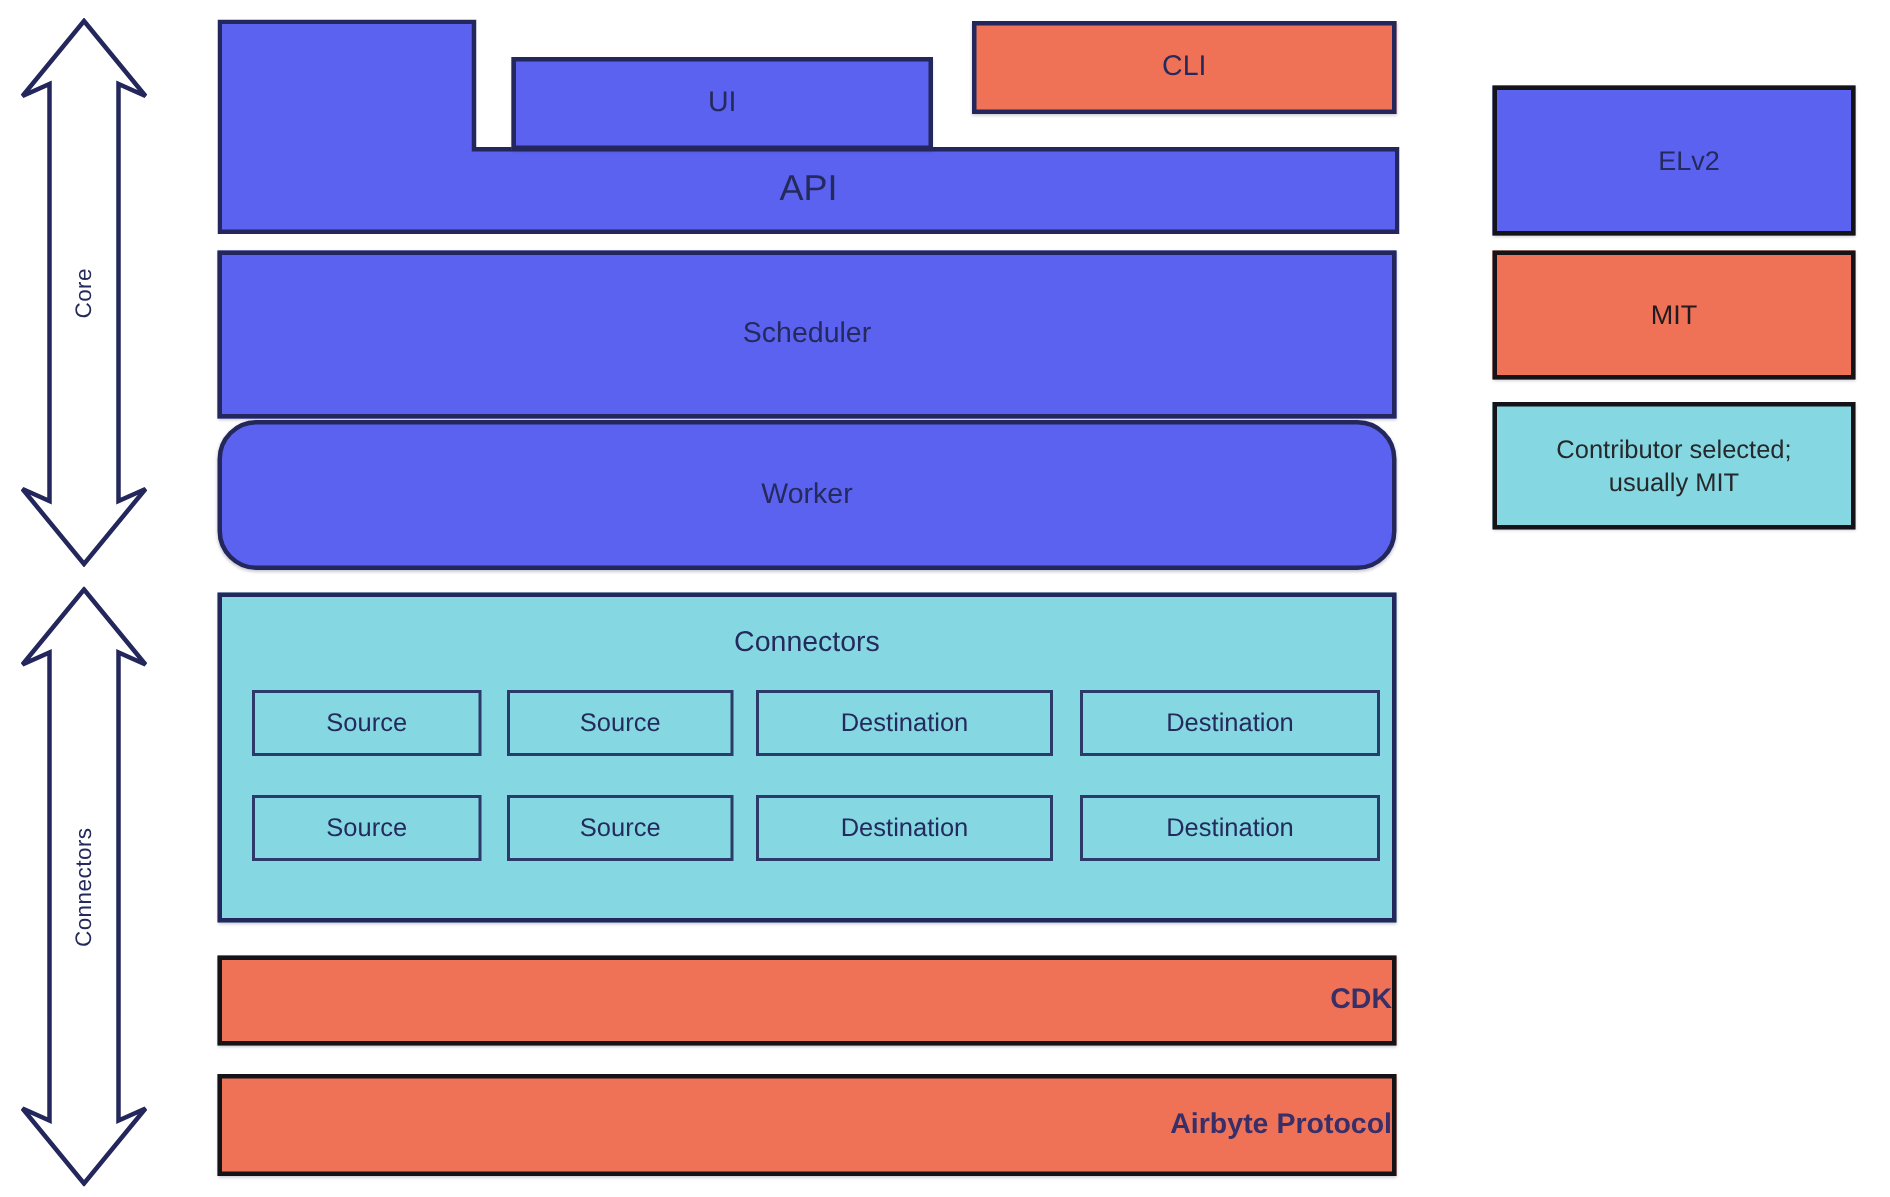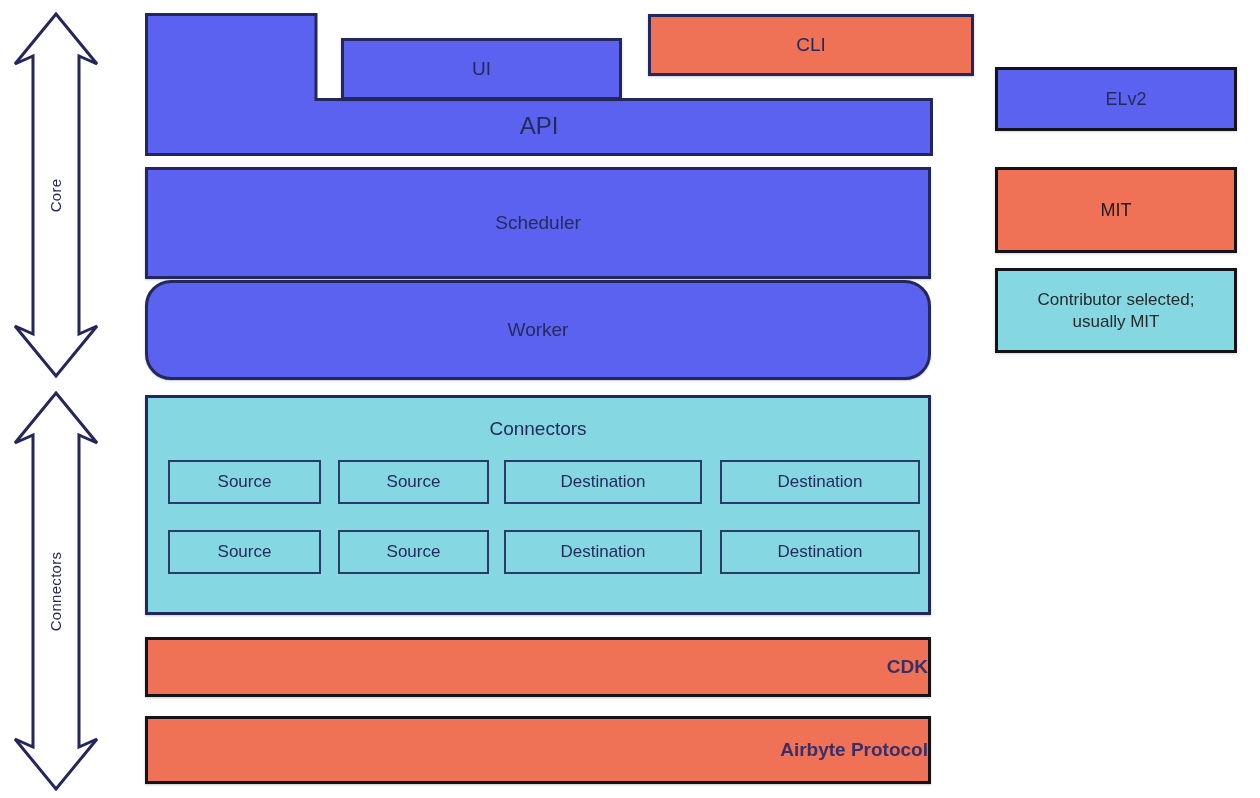--- a/index.html
+++ b/index.html
@@ -114,21 +114,21 @@
     <svg width="788" height="143" viewBox="0 0 788 143">
       <path d="M 1.5 1.5 H 171 V 86.5 H 786.5 V 141.5 H 1.5 Z" fill="#5B62EF" stroke="#23275B" stroke-width="3" stroke-linejoin="miter"></path>
     </svg>
     <div class="api-label">API</div>
   </div>
 
   <div class="box blue" style="left:341px;top:14px;width:281px;height:62px;margin-top:24px;">
     <span>UI</span>
   </div>
 
-  <div class="box coral" style="left:648px;top:14px;width:326px;height:62px;">
+  <div class="box coral" style="left:648px;top:14px;width:283px;height:62px;">
     <span>CLI</span>
   </div>
 
   <div class="box blue" style="left:145px;top:167px;width:786px;height:112px;">
     <span>Scheduler</span>
   </div>
 
   <div class="box blue" style="left:145px;top:280px;width:786px;height:100px;border-radius:26px;">
     <span>Worker</span>
   </div>
@@ -162,21 +162,21 @@
   </div>
 
   <div class="box coral black-b orange-text" style="left:145px;top:637px;width:786px;height:60px;">
     <span>CDK</span>
   </div>
 
   <div class="box coral black-b orange-text" style="left:145px;top:716px;width:786px;height:68px;">
     <span>Airbyte Protocol</span>
   </div>
 
-  <div class="legend-box" style="top:67px;height:64px;background:#5B62EF;color:#252A5C;padding-left:20px;">
+  <div class="legend-box" style="top:57px;height:100px;background:#5B62EF;color:#252A5C;padding-left:20px;">
     <span>ELv2</span>
   </div>
   <div class="legend-box" style="top:167px;height:86px;background:#EF7257;color:#1F1B20;">
     <span>MIT</span>
   </div>
   <div class="legend-box" style="top:268px;height:85px;background:#85D8E2;color:#26282B;font-size:17px;line-height:1.25;padding:4px 28px;">
     <span>Contributor selected; usually MIT</span>
   </div>
 
 </div>

